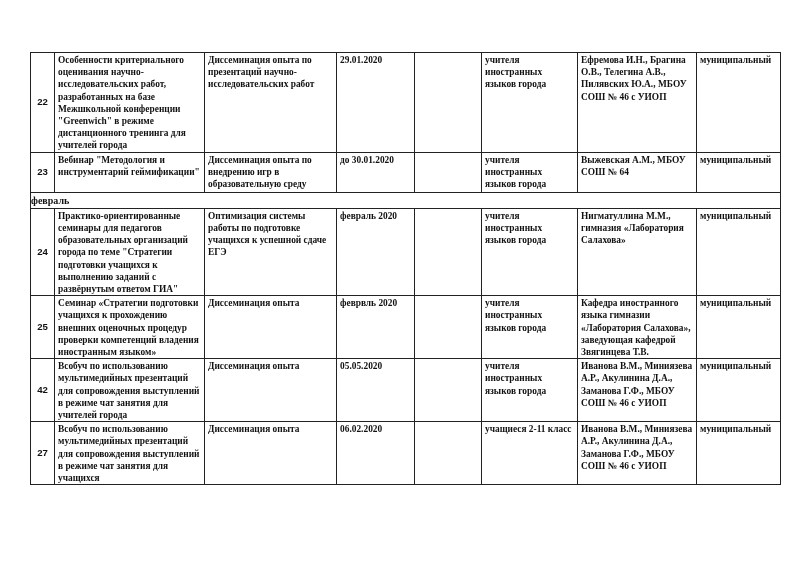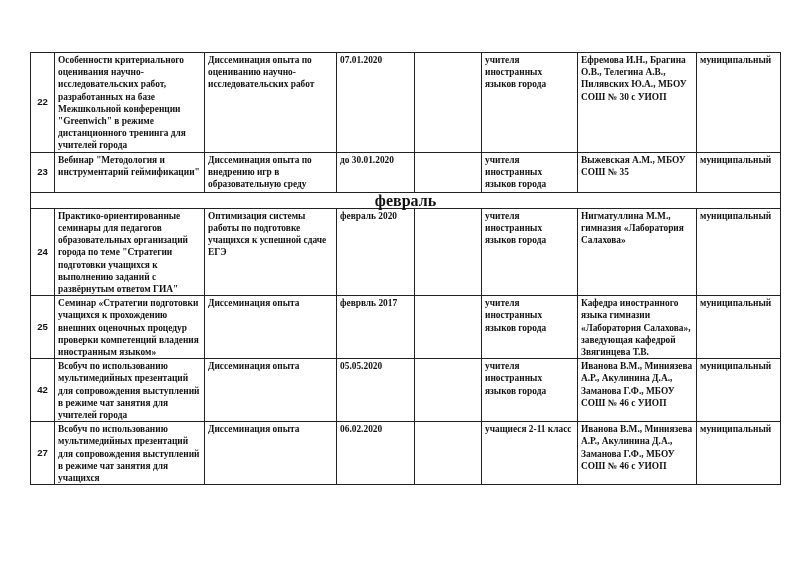--- a/index.html
+++ b/index.html
@@ -12,21 +12,21 @@
     table.plan td {
       border:1.5px solid #222; vertical-align:top; padding:1px 2px 0 3px;
       word-wrap:break-word;
       font-weight:bold;
     }
     table.plan td.num {
       vertical-align:middle; text-align:center; font-family:"Liberation Sans", sans-serif;
       font-size:9.6px; padding:0;
     }
     table.plan tr.month td {
-      text-align:center; font-weight:bold; font-size:16px; padding:2px 0 1px 0; vertical-align:middle;
+      text-align:left; font-weight:bold; font-size:10px; padding:2px 0 1px 0; vertical-align:middle;
     }
     .c0{width:24px}.c1{width:150px}.c2{width:132px}.c3{width:78px}.c4{width:67px}.c5{width:96px}.c6{width:119px}.c7{width:84px}
   </style>
 </head>
 <body>
 
 <table class="plan">
   <colgroup>
     <col class="c0">
       <col class="c1">
@@ -34,55 +34,55 @@
       <col class="c3">
       <col class="c4">
       <col class="c5">
       <col class="c6">
       <col class="c7">
   </colgroup>
   <tbody>
     <tr style="height:96px">
       <td class="num">22</td>
       <td>Особенности критериального оценивания научно-исследовательских работ, разработанных на базе Межшкольной конференции "Greenwich" в режиме дистанционного тренинга для учителей города</td>
-      <td>Диссеминация опыта по оцениванию научно-исследовательских работ</td>
-      <td>07.01.2020</td>
+      <td>Диссеминация опыта по презентаций научно-исследовательских работ</td>
+      <td>29.01.2020</td>
       <td></td>
       <td>учителя иностранных языков города</td>
-      <td>Ефремова И.Н., Брагина О.В., Телегина А.В., Пилявских Ю.А., МБОУ СОШ № 30 с УИОП</td>
+      <td>Ефремова И.Н., Брагина О.В., Телегина А.В., Пилявских Ю.А., МБОУ СОШ № 46 с УИОП</td>
       <td>муниципальный</td>
     </tr>
     <tr style="height:40px">
       <td class="num">23</td>
       <td>Вебинар "Методология и инструментарий геймификации"</td>
       <td>Диссеминация опыта по внедрению игр в образовательную среду</td>
       <td>до 30.01.2020</td>
       <td></td>
       <td>учителя иностранных языков города</td>
-      <td>Выжевская А.М., МБОУ СОШ № 35</td>
+      <td>Выжевская А.М., МБОУ СОШ № 64</td>
       <td>муниципальный</td>
     </tr>
     <tr class="month" style="height:16px">
       <td colspan="8">февраль</td>
     </tr>
     <tr style="height:86px">
       <td class="num">24</td>
       <td>Практико-ориентированные семинары для педагогов образовательных организаций города по теме "Стратегии подготовки учащихся к выполнению заданий с развёрнутым ответом ГИА"</td>
       <td>Оптимизация системы работы по подготовке учащихся к успешной сдаче ЕГЭ</td>
       <td>февраль 2020</td>
       <td></td>
       <td>учителя иностранных языков города</td>
       <td>Нигматуллина М.М., гимназия «Лаборатория Салахова»</td>
       <td>муниципальный</td>
     </tr>
     <tr style="height:60px">
       <td class="num">25</td>
       <td>Семинар «Стратегии подготовки учащихся к прохождению внешних оценочных процедур проверки компетенций владения иностранным языком»</td>
       <td>Диссеминация опыта</td>
-      <td>феврвль 2017</td>
+      <td>феврвль 2020</td>
       <td></td>
       <td>учителя иностранных языков города</td>
       <td>Кафедра иностранного языка гимназии «Лаборатория Салахова», заведующая кафедрой Звягинцева Т.В.</td>
       <td>муниципальный</td>
     </tr>
     <tr style="height:60px">
       <td class="num">42</td>
       <td>Всобуч по использованию мультимедийных презентаций для сопровождения выступлений в режиме чат занятия для учителей города</td>
       <td>Диссеминация опыта</td>
       <td>05.05.2020</td>

